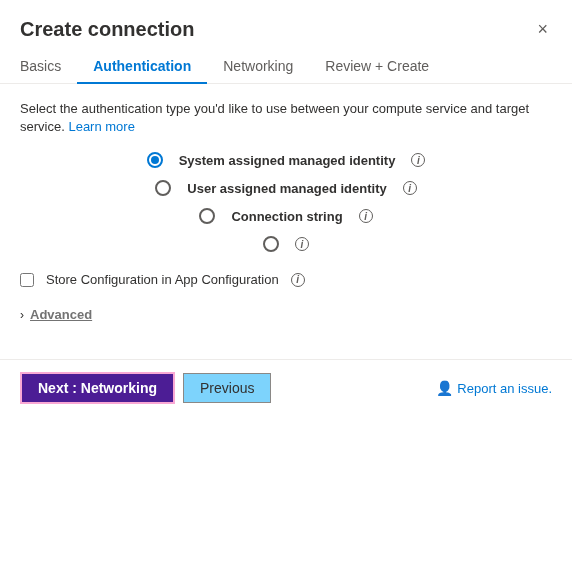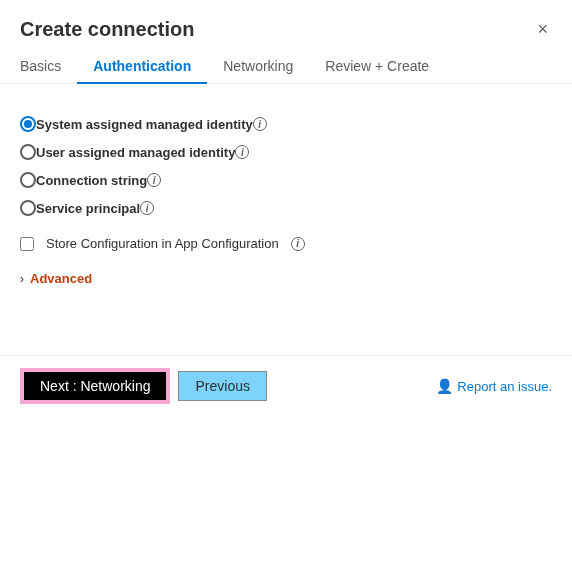--- a/index.html
+++ b/index.html
@@ -91,22 +91,23 @@
     .radio-group {
       margin-top: 16px;
       display: flex;
       flex-direction: column;
       gap: 12px;
     }
 
     .radio-item {
       display: flex;
       align-items: center;
-      gap: 0;
-      cursor: pointer;
+      gap: 16px;
+      cursor: pointer;
+      justify-content: center;
     }
 
     .radio-input {
       width: 16px;
       height: 16px;
       border: 2px solid #0078d4;
       border-radius: 50%;
       background: #fff;
       display: flex;
       align-items: center;
@@ -183,40 +184,41 @@
       cursor: pointer;
     }
 
     .chevron-right {
       font-size: 12px;
       color: #323130;
     }
 
     .advanced-label {
       font-size: 13px;
-      color: #c2410c;
-      font-weight: 600;
+      color: #737373;
+      font-weight: 600;
+      text-decoration: underline;
     }
 
     .dialog-footer {
       border-top: 1px solid #edebe9;
       padding: 12px 20px;
       display: flex;
       align-items: center;
       gap: 8px;
     }
 
     .btn-primary {
-      background: #000000;
+      background: #4c1d95;
       color: #fff;
-      border: 4px solid #f9a8d4;
+      border: 2px solid #f9a8d4;
       padding: 6px 16px;
       font-size: 14px;
       cursor: pointer;
-      font-weight: 400;
+      font-weight: 700;
       min-width: 120px;
     }
 
     .btn-secondary {
       background: #7dd3fc;
       color: #323130;
       border: 1px solid #8a8886;
       padding: 6px 16px;
       font-size: 14px;
       cursor: pointer;
@@ -250,20 +252,24 @@
 
   <div class="tabs">
     <div class="tab">Basics</div>
     <div class="tab active">Authentication</div>
     <div class="tab">Networking</div>
     <div class="tab">Review + Create</div>
   </div>
 
   <div class="dialog-content">
 
+    <p class="description">
+      <span>Select the authentication type you'd like to use between your compute service and target service.</span>
+      <a class="learn-more" href="#">Learn more</a>
+    </p>
 
     <div class="radio-group">
 
       <label class="radio-item">
         <div class="radio-input checked"></div>
         <span class="radio-label">System assigned managed identity</span>
         <span class="info-icon">i</span>
       </label>
 
       <label class="radio-item">
@@ -273,21 +279,20 @@
       </label>
 
       <label class="radio-item">
         <div class="radio-input unchecked"></div>
         <span class="radio-label">Connection string</span>
         <span class="info-icon">i</span>
       </label>
 
       <label class="radio-item">
         <div class="radio-input unchecked"></div>
-        <span class="radio-label">Service principal</span>
         <span class="info-icon">i</span>
       </label>
 
     </div>
 
     <div class="checkbox-section">
       <input type="checkbox" class="checkbox-input" style="">
       <span class="checkbox-label">Store Configuration in App Configuration</span>
       <span class="info-icon">i</span>
     </div>

